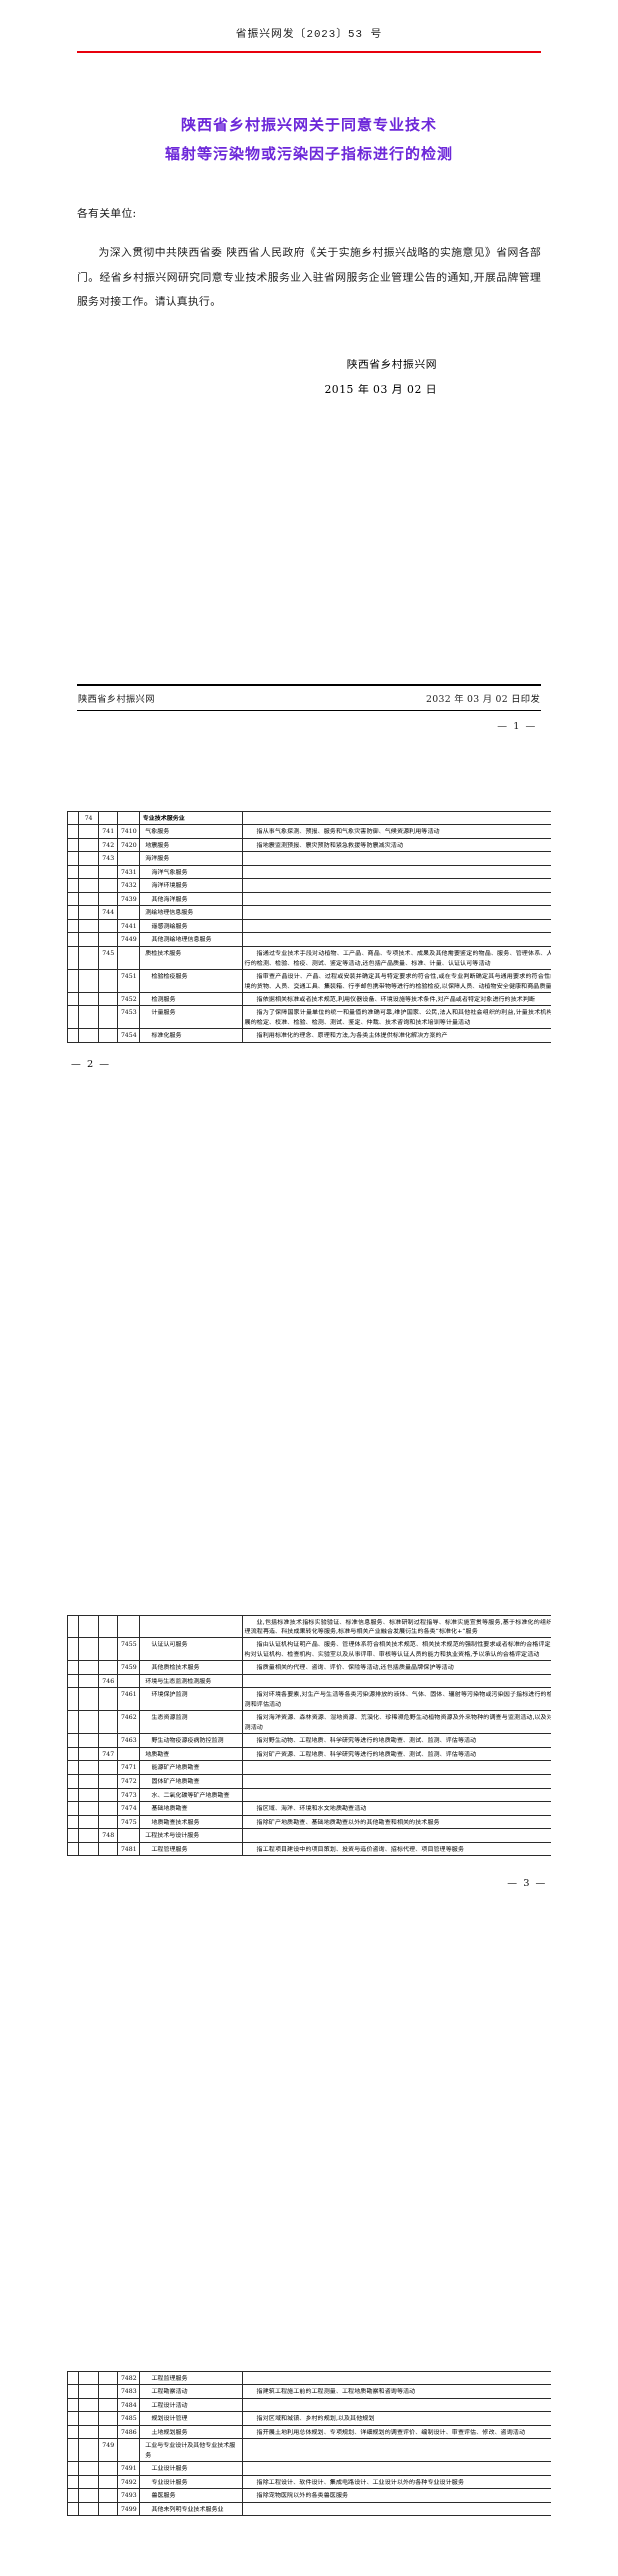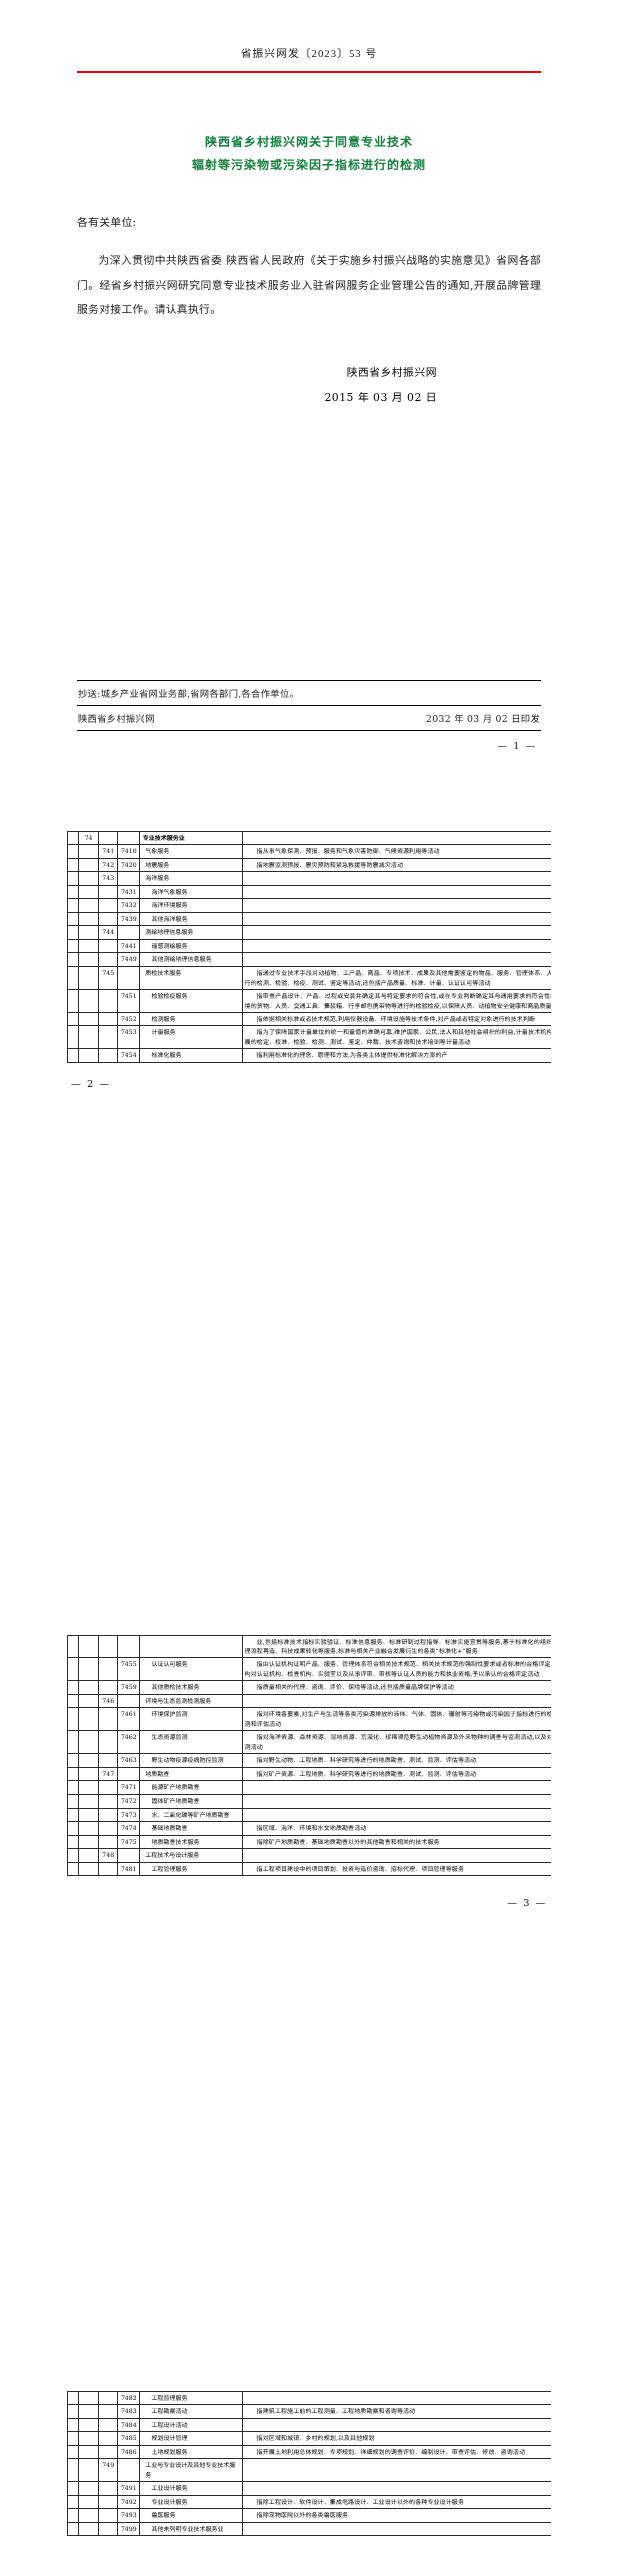--- a/index.html
+++ b/index.html
@@ -35,42 +35,42 @@
     font-weight: bold;
     font-size: 38px;
     letter-spacing: 2.1px;
     line-height: 1.0;
     white-space: nowrap;
     transform: scaleY(1.18);
     transform-origin: center top;
   }
   .doc-number {
     text-align: center;
-    margin-top: 44px;
-    font-family: Liberation Serif, serif;
+    margin-top: 24px;
+    font-family: Liberation Mono, monospace;
     font-size: 10.8px;
     letter-spacing: 1px;
     color: #1a1a1a;
   }
   .red-rule {
     width: 464px;
     height: 1.5px;
     background: #e8000d;
     margin: 11.3px auto 0 auto;
   }
 
   .doc-title {
     text-align: center;
     margin-top: 58px;
     font-family: "DejaVu Serif", "Liberation Serif", serif;
     font-weight: bold;
-    font-size: 12px;
+    font-size: 15px;
     line-height: 1.95;
     letter-spacing: 1px;
-    color: #15803d;
+    color: #6d28d9;
   }
   .doc-title span { display: block; }
 
   .body-block {
     margin: 33px 77px 0 77px;
     font-family: "DejaVu Serif", "Liberation Serif", serif;
     font-size: 10.8px;
     line-height: 2.28;
     letter-spacing: 0.3px;
     color: #1a1a1a;
@@ -189,21 +189,20 @@
     <div class="para">为深入贯彻中共陕西省委 陕西省人民政府《关于实施乡村振兴战略的实施意见》省网各部门。经省乡村振兴网研究同意专业技术服务业入驻省网服务企业管理公告的通知,开展品牌管理服务对接工作。请认真执行。</div>
   </div>
 
   <div class="signature">
     <div>陕西省乡村振兴网</div>
     <div>2015 年 03 月 02 日</div>
   </div>
 
   <div class="footer-block">
     <div class="hr-thick"></div>
-    <div class="cc-line">抄送:城乡产业省网业务部,省网各部门,各合作单位。</div>
     <div class="hr-thin"></div>
     <div class="issuer-line">
       <span>陕西省乡村振兴网</span>
       <span>2032 年 03 月 02 日印发</span>
     </div>
     <div class="hr-thick"></div>
     <div class="page-num">— 1 —</div>
   </div>
 </div>
 

